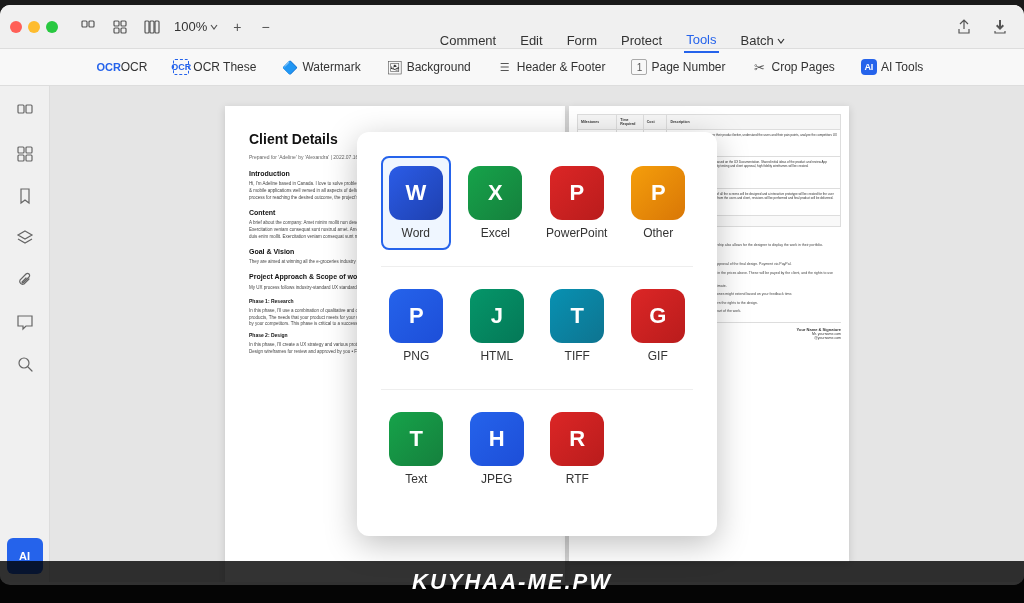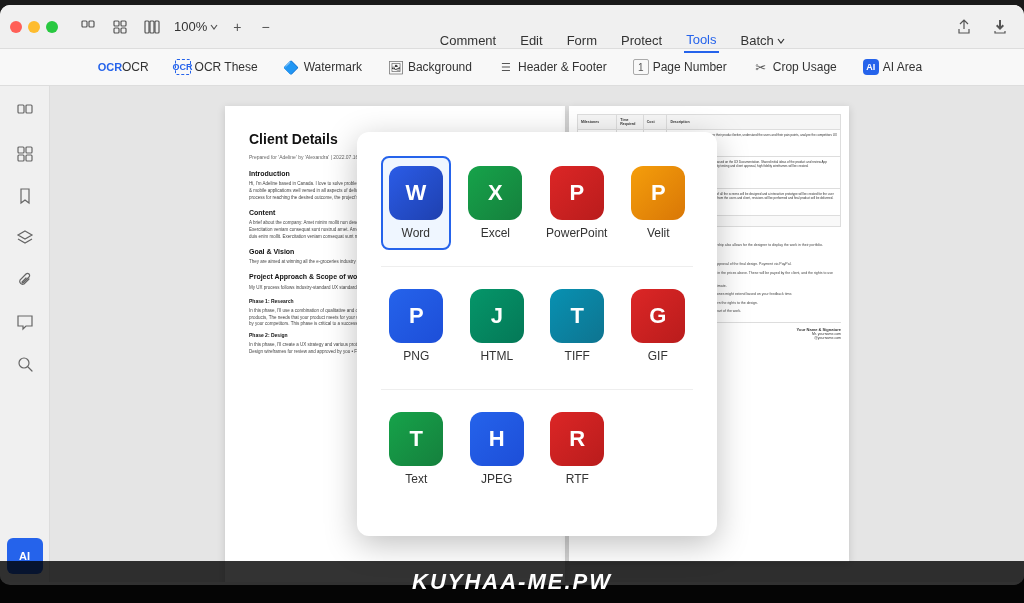--- a/index.html
+++ b/index.html
@@ -411,25 +411,25 @@
     <button class="tool-btn">
       <span class="tool-icon" style="font-size:11px; color:#555;">☰</span>
       <span>Header &amp; Footer</span>
     </button>
     <button class="tool-btn">
       <span class="tool-icon" style="font-size:10px; color:#555; border:1px solid #aaa; border-radius:2px; padding:0 2px;">1</span>
       <span>Page Number</span>
     </button>
     <button class="tool-btn">
       <span class="tool-icon" style="font-size:13px; color:#555;">✂</span>
-      <span>Crop Usage</span>
+      <span>Crop Pages</span>
     </button>
     <button class="tool-btn">
       <span class="tool-icon" style="background:#2563eb; color:white; border-radius:4px; font-size:9px; font-weight:bold; padding:0 2px;">AI</span>
-      <span>AI Area</span>
+      <span>AI Tools</span>
     </button>
   </div>
 
   <div class="content-area">
 
     <div class="left-sidebar">
       <div class="sidebar-icon">
         <svg width="18" height="18" viewBox="0 0 18 18">
           <rect x="2" y="2" width="6" height="8" rx="1" stroke="#666" stroke-width="1.2" fill="none"></rect>
           <rect x="10" y="2" width="6" height="8" rx="1" stroke="#666" stroke-width="1.2" fill="none"></rect>
@@ -515,21 +515,21 @@
             <div class="format-icon fi-ppt">
               <span class="icon-inner">P</span>
             </div>
             <span class="format-label">PowerPoint</span>
           </div>
 
           <div class="format-item">
             <div class="format-icon fi-pages">
               <span class="icon-inner">P</span>
             </div>
-            <span class="format-label">Velit</span>
+            <span class="format-label">Other</span>
           </div>
         </div>
 
         <hr class="section-divider">
         <div class="format-grid">
           <div class="format-item">
             <div class="format-icon fi-png">
               <span class="icon-inner">P</span>
             </div>
             <span class="format-label">PNG</span>

